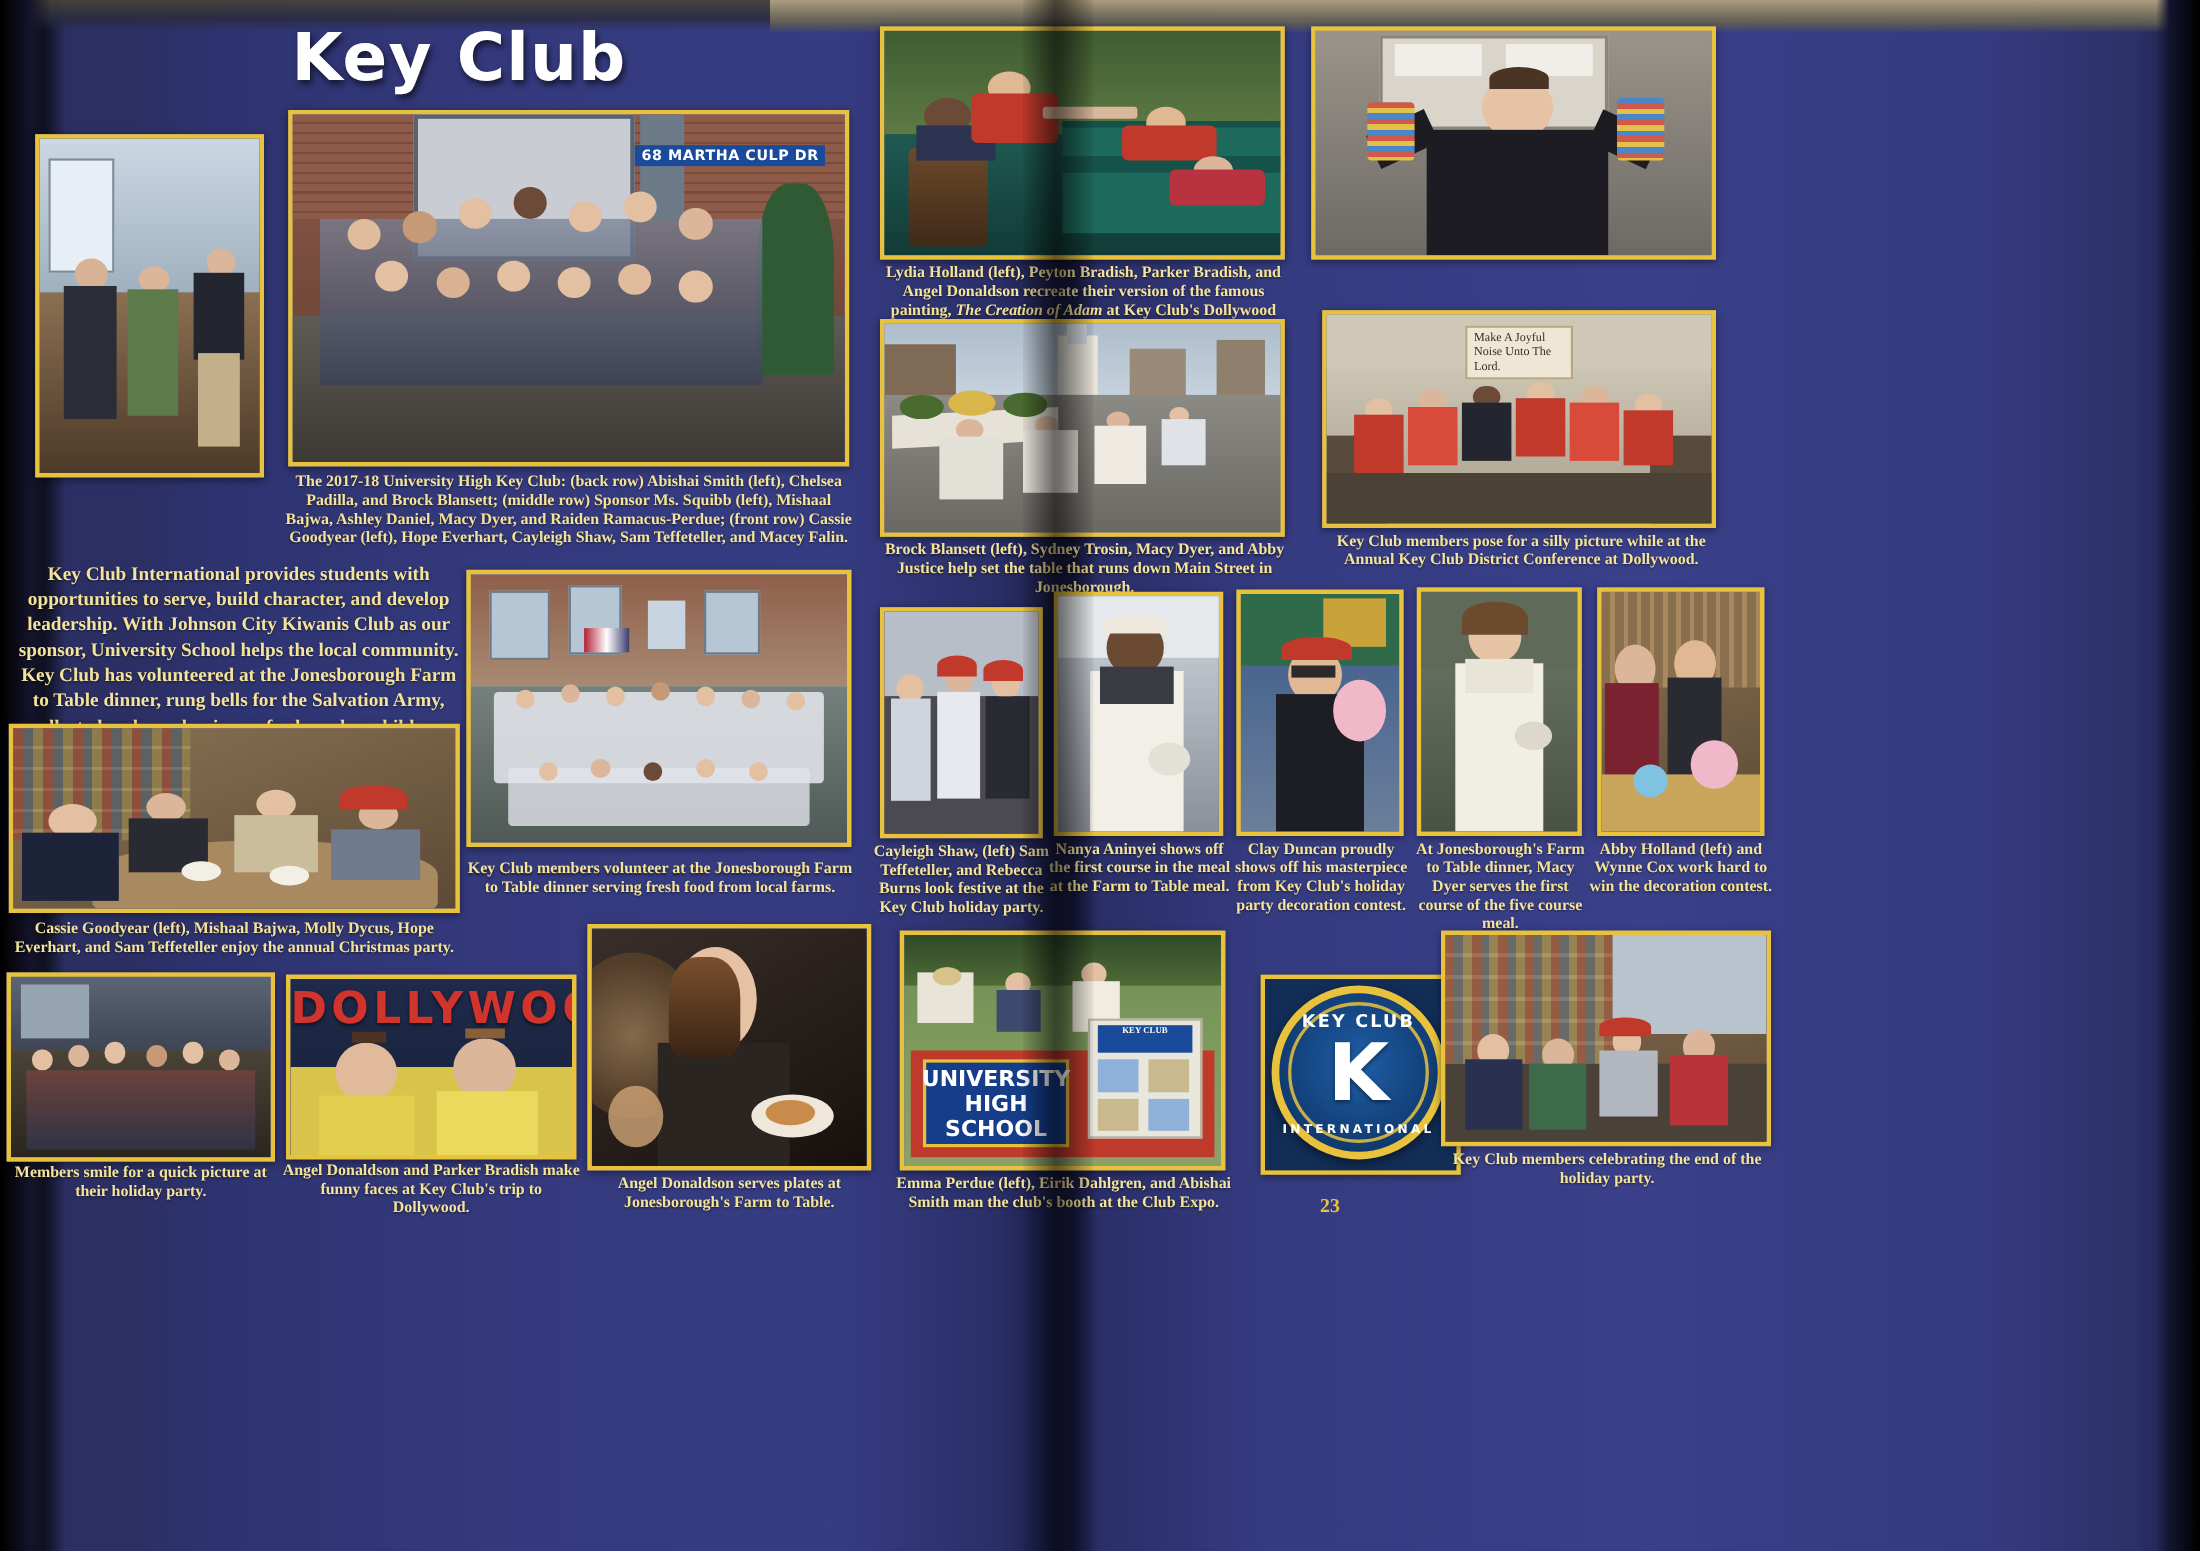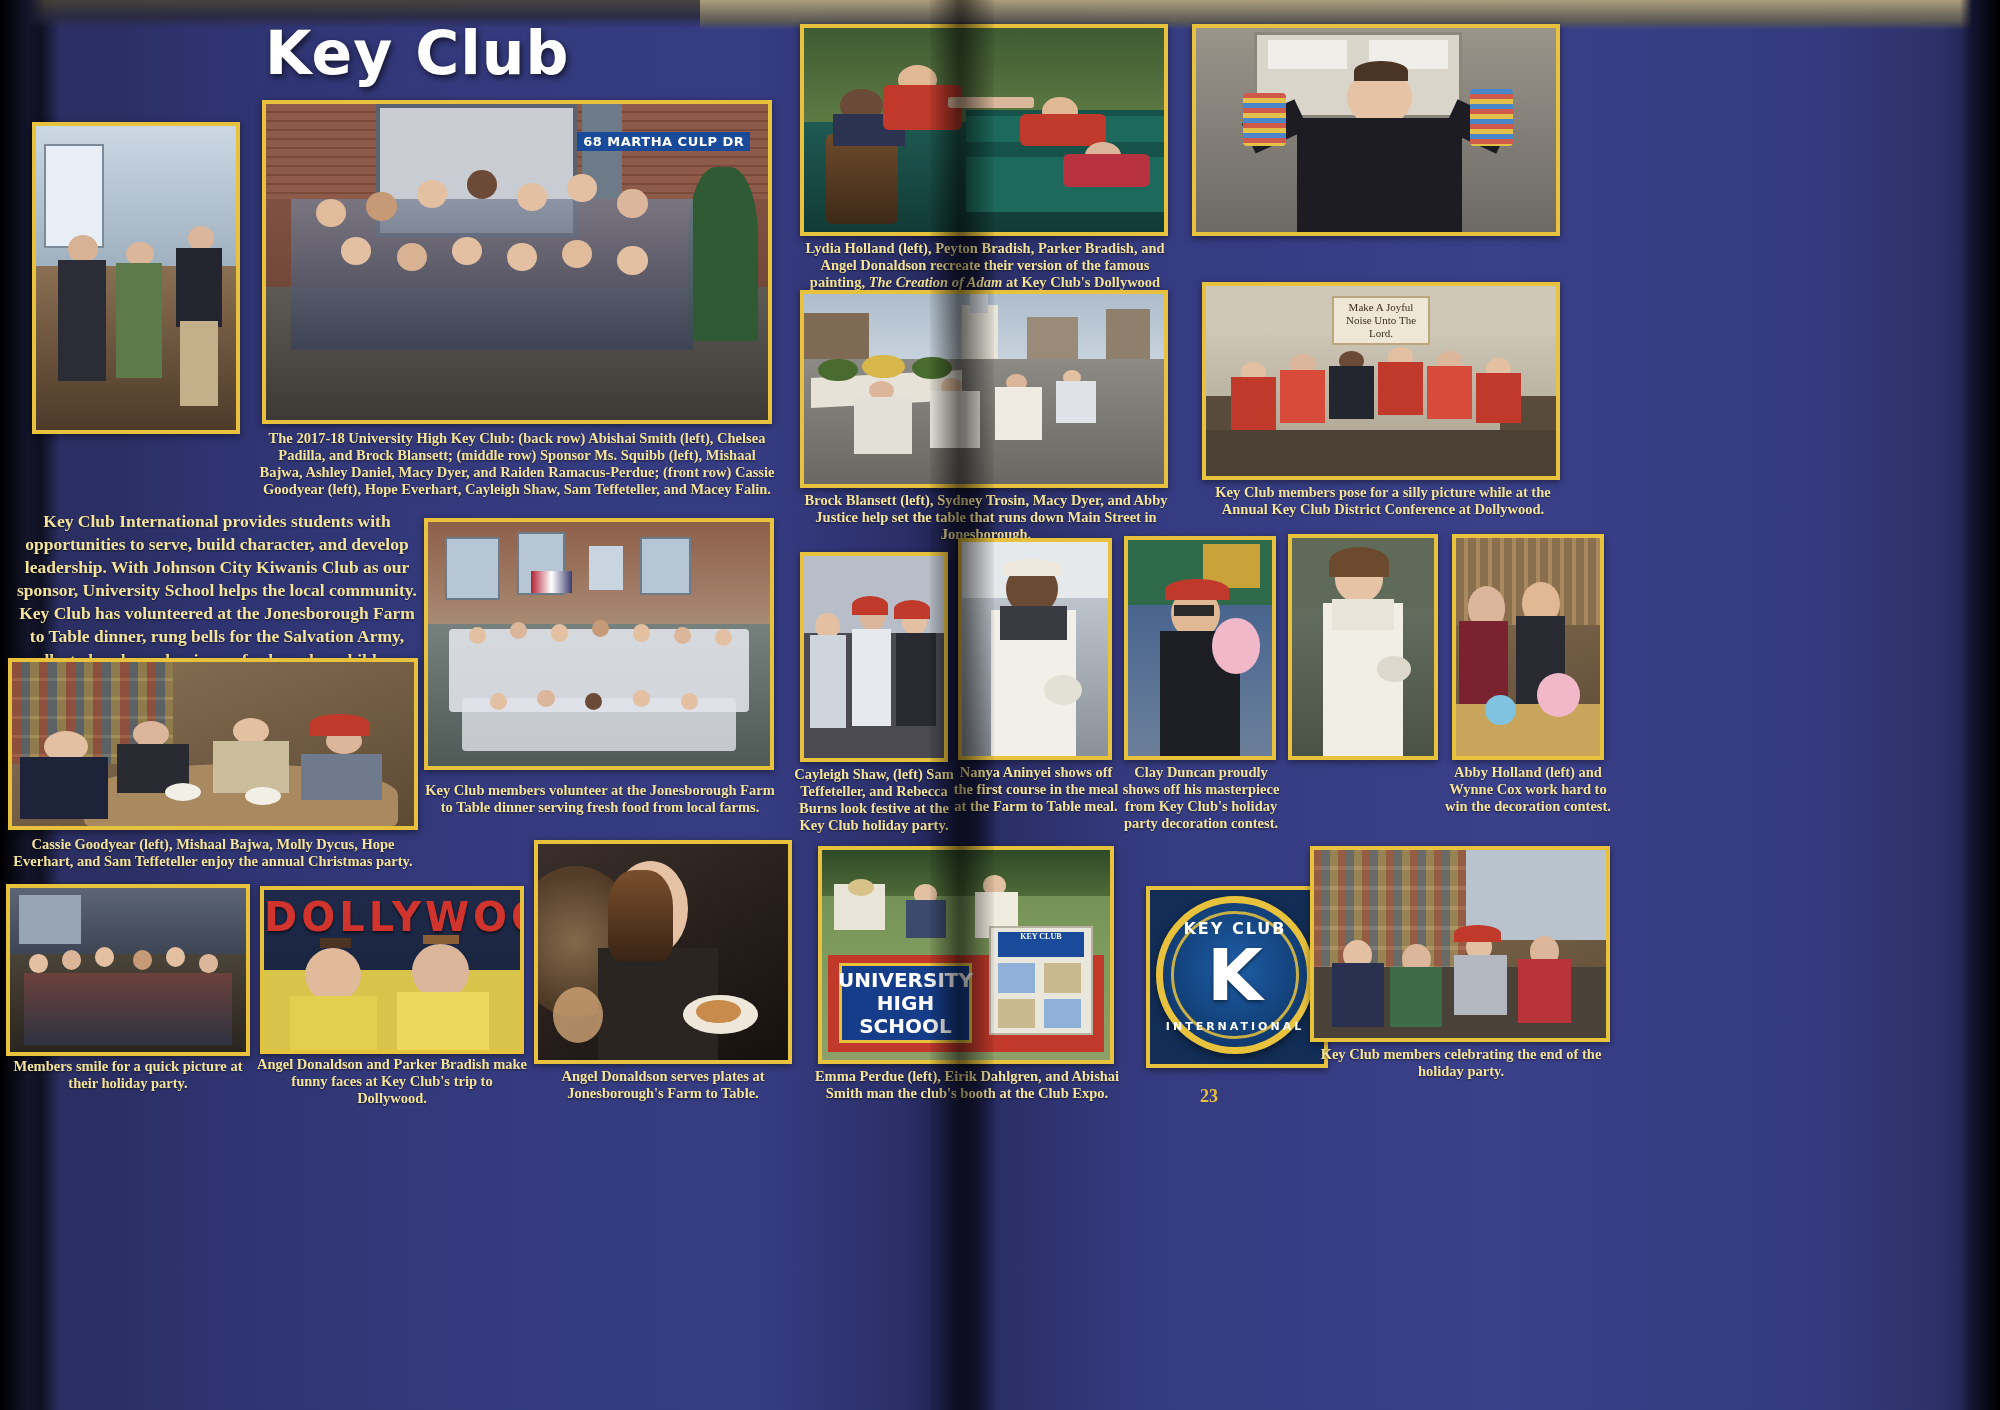--- a/index.html
+++ b/index.html
@@ -148,21 +148,21 @@
     color:#d0342c; font-size:40px; letter-spacing:4px;
     text-shadow: 0 2px 3px rgba(0,0,0,.6);
   }
   .street-sign {
     position:absolute; background:#1a4a9a; color:#fff;
     font-family:"DejaVu Sans", sans-serif; font-size:13px; font-weight:bold;
     padding:2px 6px; letter-spacing:.5px;
   }
   .joyful {
     position:absolute; background:#efe7d6; color:#3a3020;
-    font-family:"Liberation Serif", serif; font-size:11px; text-align:center;
+    font-family:"Liberation Serif", serif; font-size:11px; 
     padding:3px 6px; border:2px solid #b8a77f; line-height:1.2;
   }
   .pagenum {
     position:absolute; color:#e8c23d; font-family:Liberation Serif, serif;
     font-size:18px; font-weight:bold;text-align:center;
   }
 </style>
 </head>
 <body>
 
@@ -422,20 +422,21 @@
 
   <div class="photo" style="left:1288px; top:534px; width:150px; height:226px;">
     <div class="fill" style="background:linear-gradient(180deg,#6f7a6a,#4a5246);"></div>
     <div class="rect" style="left:0;top:0;width:100%;height:32%;background:#5f6a58;"></div>
     <div class="blob" style="left:30%;top:8%;width:34%;height:22%;background:#e6c3a4;"></div>
     <div class="rect" style="left:26%;top:4%;width:42%;height:14%;background:#6b4a2e;border-radius:50% 50% 0 0;"></div>
     <div class="rect" style="left:22%;top:30%;width:56%;height:70%;background:#f1eee6;"></div>
     <div class="rect" style="left:28%;top:28%;width:44%;height:14%;background:#e8e4d8;"></div>
     <div class="blob" style="left:60%;top:54%;width:24%;height:12%;background:#dcd8cc;"></div>
   </div>
+  <div class="cap" style="left:1282px; top:764px; width:164px;">At Jonesborough's Farm to Table dinner, Macy Dyer serves the first course of the five course meal.</div>
 
   <div class="photo" style="left:1452px; top:534px; width:152px; height:226px;">
     <div class="fill library"></div>
     <div class="rect" style="left:0;top:0;width:100%;height:40%;background:repeating-linear-gradient(90deg,#8a6f4e 0 8px,#a98a60 8px 12px);"></div>
     <div class="blob" style="left:8%;top:22%;width:26%;height:20%;background:#dcb69b;"></div>
     <div class="rect" style="left:2%;top:38%;width:34%;height:46%;background:#7a2230;"></div>
     <div class="blob" style="left:46%;top:20%;width:26%;height:20%;background:#e0b894;"></div>
     <div class="rect" style="left:42%;top:36%;width:34%;height:44%;background:#2a2a33;"></div>
     <div class="rect" style="left:0;top:76%;width:100%;height:24%;background:#c8a55a;"></div>
     <div class="blob" style="left:56%;top:62%;width:30%;height:20%;background:#f0b8c8;"></div>

